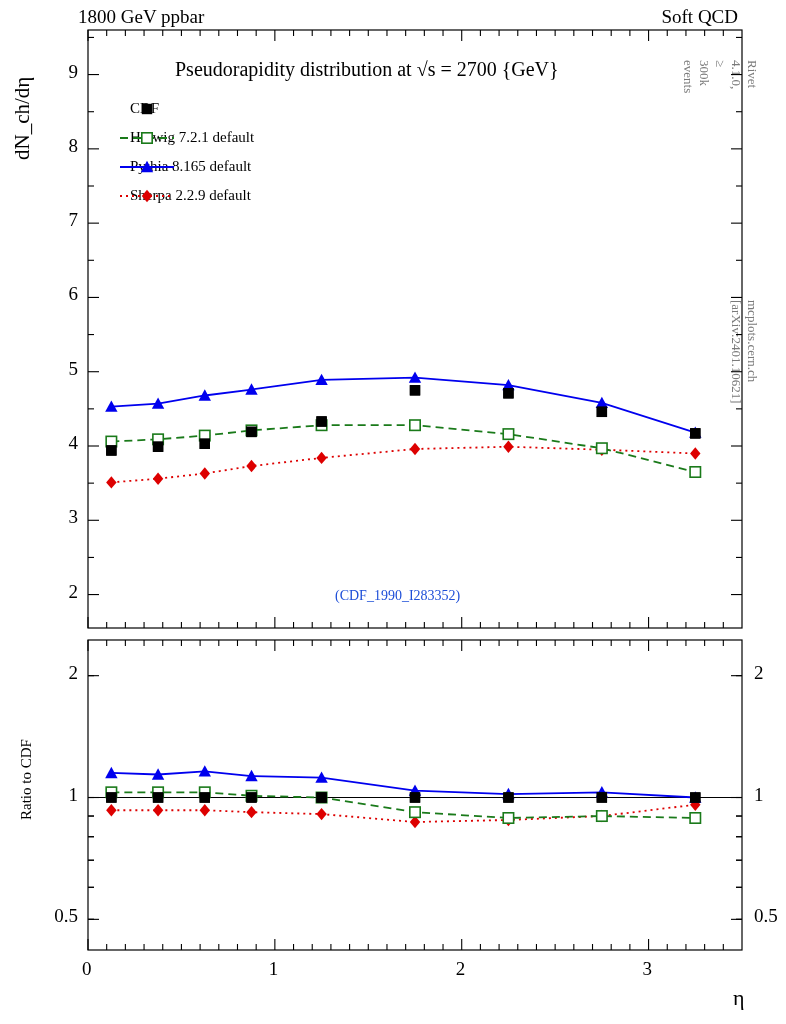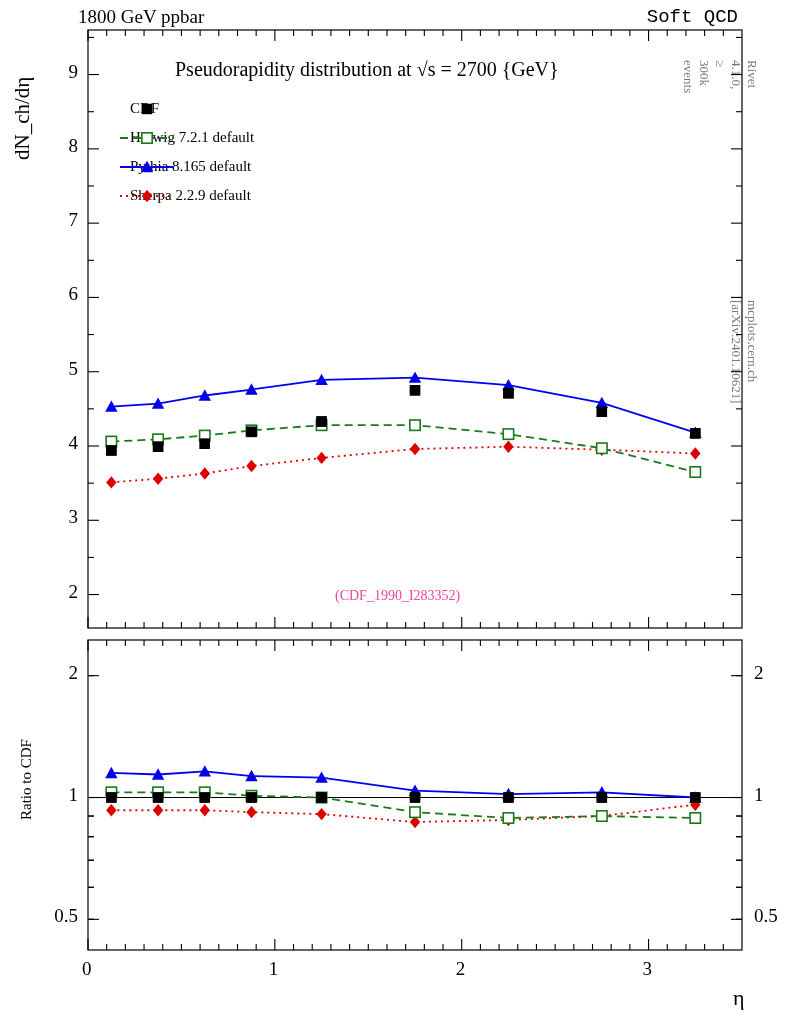--- a/index.html
+++ b/index.html
@@ -7,31 +7,31 @@
   #root{position:relative;width:786px;height:1024px;overflow:hidden;}
 
   .txt{position:absolute;white-space:nowrap;}
   .hdr{font-size:19px;}
   .rightlabel{position:absolute;color:#7a7a7a;font-size:13px;transform-origin:0 0;}
   .axtick{font-size:19px;}
   .small{font-size:15px;}
 
   svg{position:absolute;left:0;top:0;}
 
-  .watermark{position:absolute;color:#ec4899;font-size:14px;}
+  .watermark{position:absolute;color:#1d4ed8;font-size:14px;}
 
   .legend-row{position:absolute;font-size:15px;white-space:nowrap;}
 </style>
 </head>
 <body>
 
 <div id="root">
 
   <div class="txt hdr" style="left:78px;top:6px;">1800 GeV ppbar</div>
-  <div class="txt hdr" style="right:48px;top:6px;font-family:Liberation Mono, monospace;">Soft QCD</div>
+  <div class="txt hdr" style="right:48px;top:6px;">Soft QCD</div>
 
   <div class="rightlabel" style="left:760px;top:60px;transform:rotate(90deg);">Rivet 4.1.0, ≥ 300k events</div>
   <div class="rightlabel" style="left:760px;top:300px;transform:rotate(90deg);">mcplots.cern.ch [arXiv:2401.10621]</div>
 
   <div class="txt" style="left:10px;top:40px;font-size:21px;transform-origin:0 0;transform:rotate(-90deg) translate(-120px,0);">
     <span>dN_ch/dη</span>
   </div>
   <div class="txt small" style="left:18px;top:760px;transform-origin:0 0;transform:rotate(-90deg) translate(-60px,0);">Ratio to CDF</div>
 
   <div class="txt" style="left:733px;top:985px;font-size:22px;">η</div>

